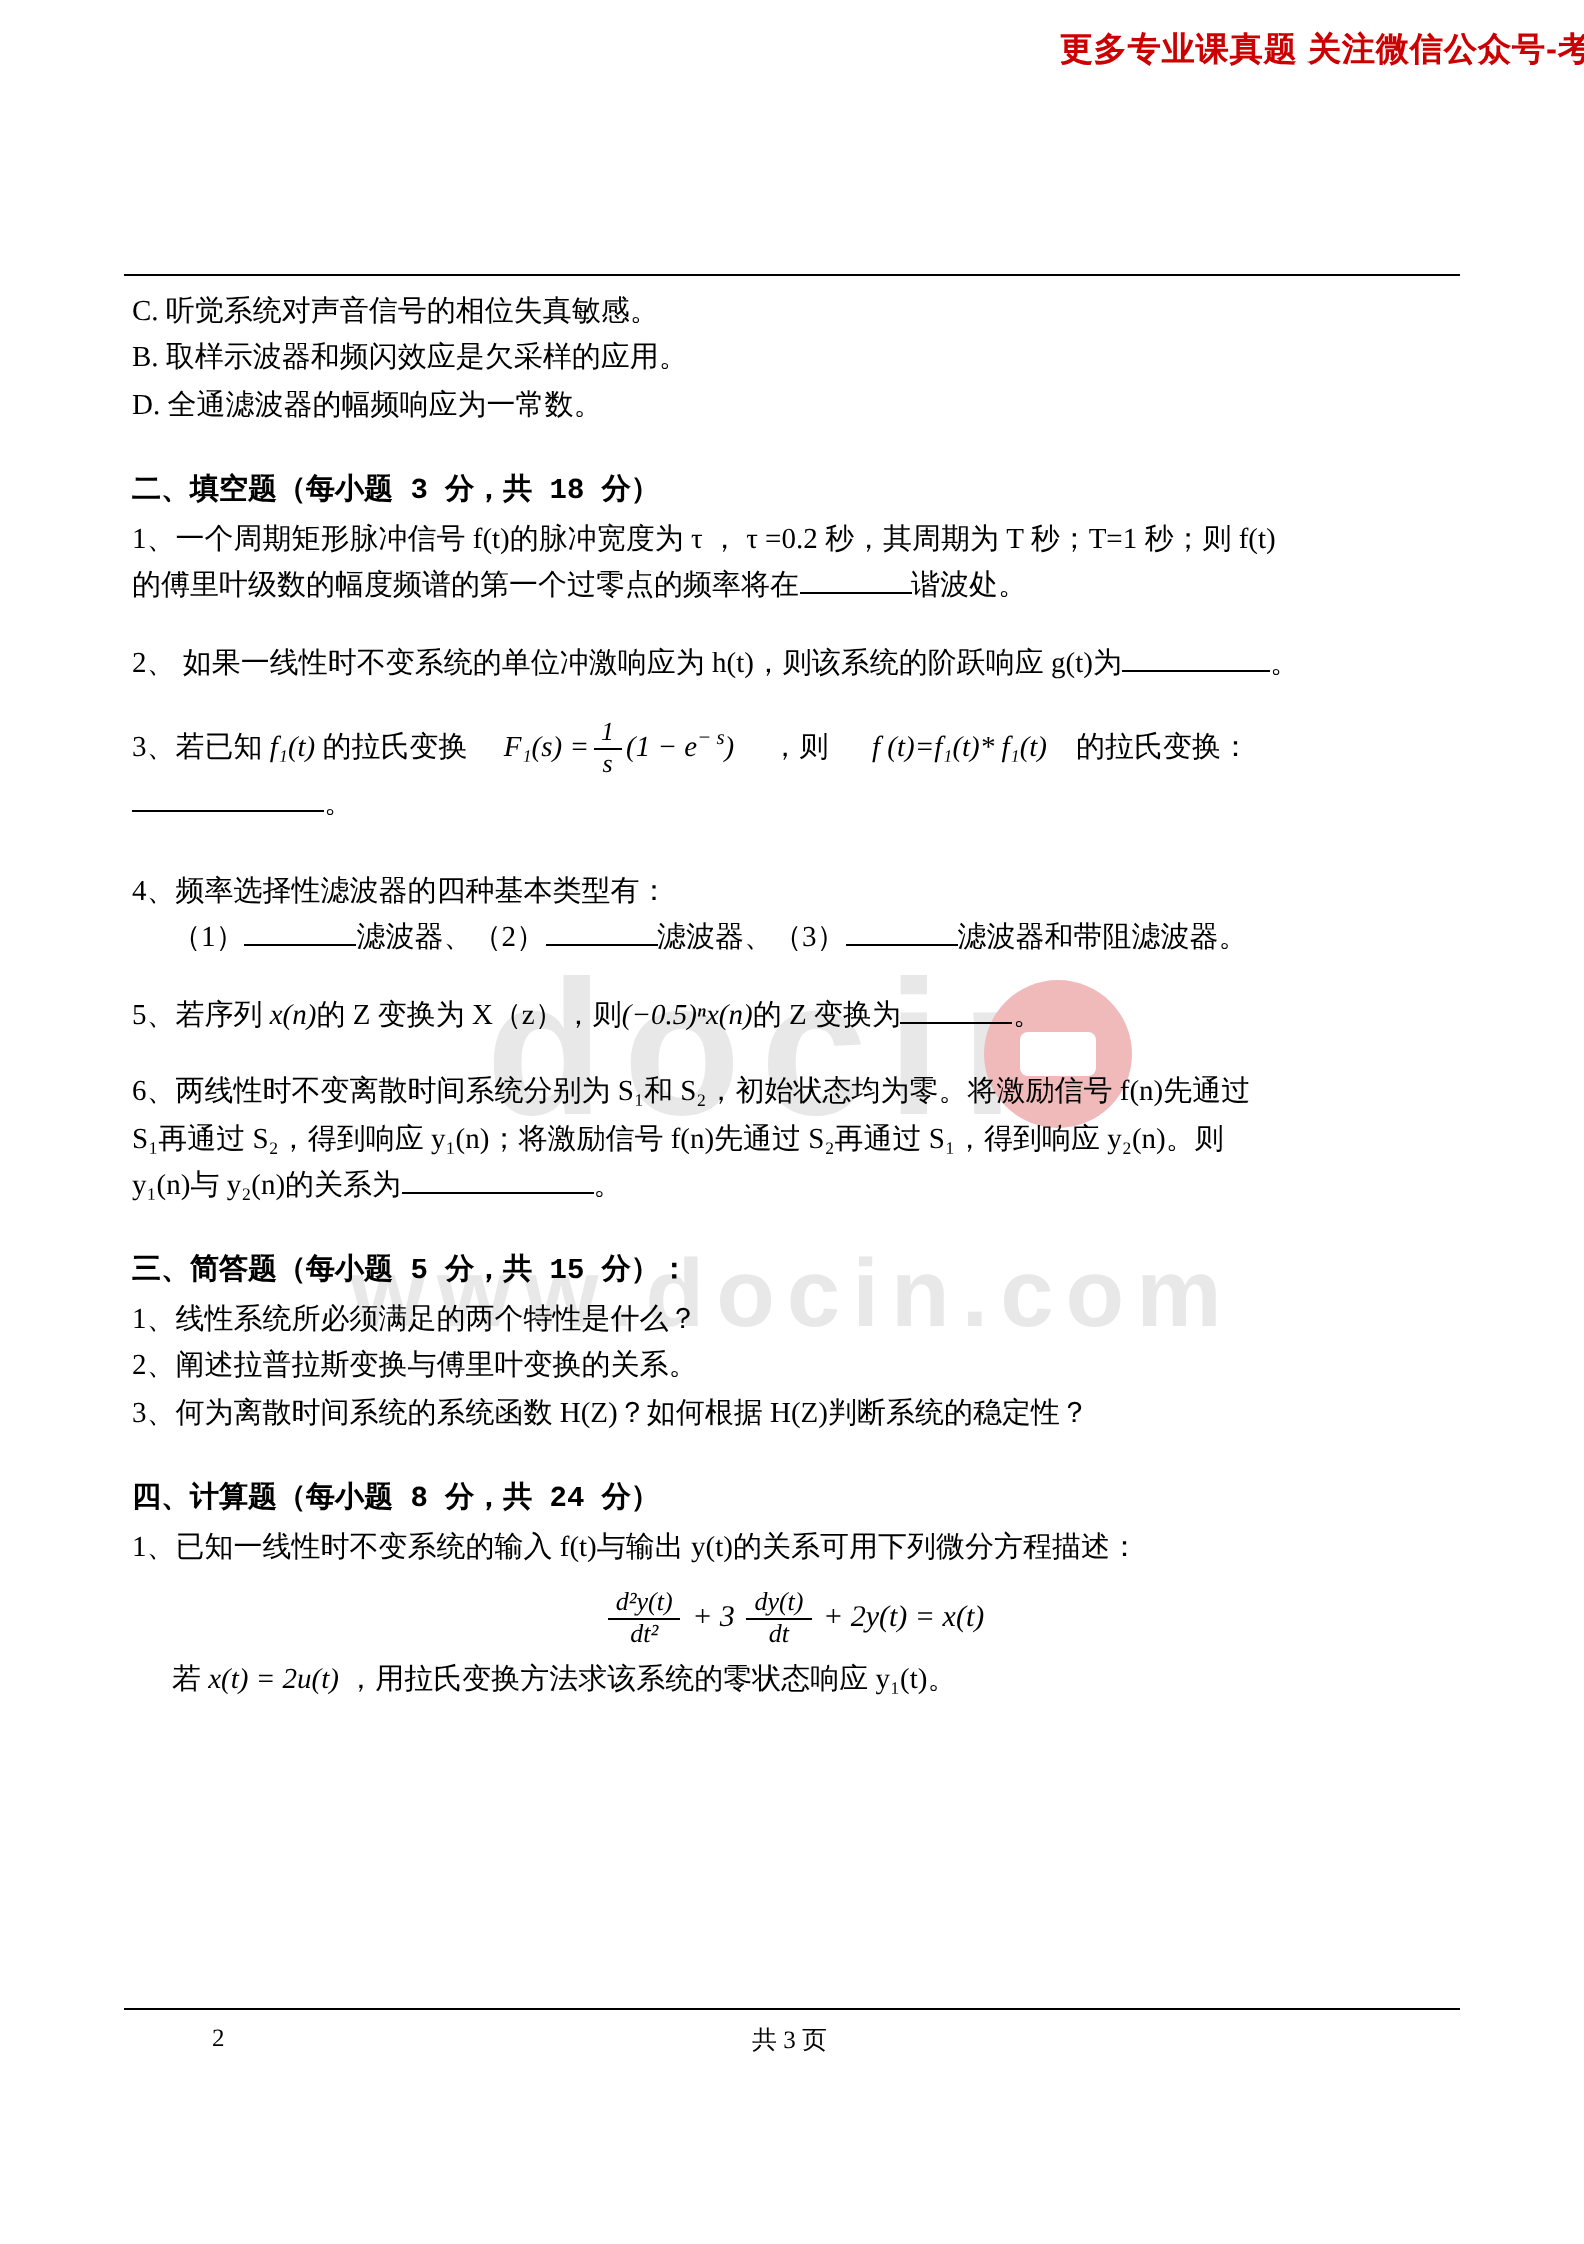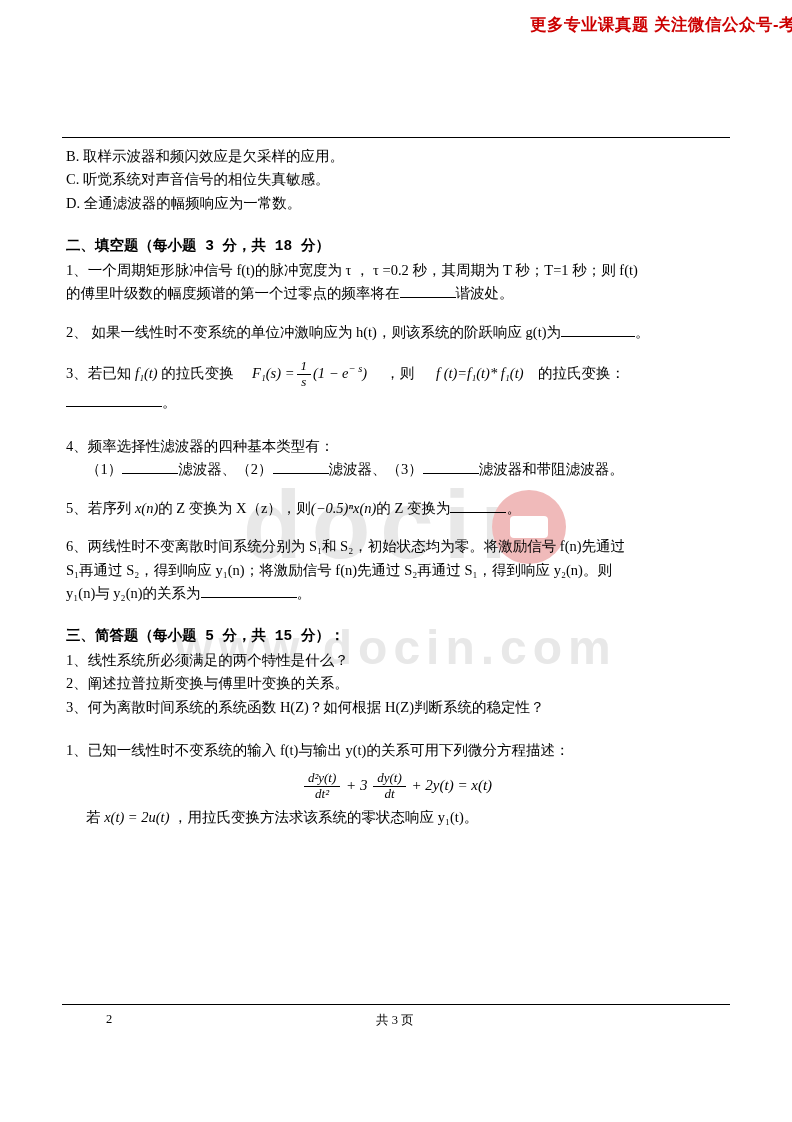--- a/index.html
+++ b/index.html
@@ -173,22 +173,22 @@
   <div class="header-banner">更多专业课真题 关注微信公众号-考研友</div>
 
   <div class="watermark wm-top">docin</div>
   <div class="wm-logo"></div>
   <div class="watermark wm-bottom">www.docin.com</div>
 
   <div class="frame"></div>
 
   <div class="content">
 
+    <p class="line">C. 听觉系统对声音信号的相位失真敏感。</p>
     <p class="line">B. 取样示波器和频闪效应是欠采样的应用。</p>
-    <p class="line">C. 听觉系统对声音信号的相位失真敏感。</p>
     <p class="line">D. 全通滤波器的幅频响应为一常数。</p>
 
     <div class="gap-lg"></div>
 
     <p class="line bold">二、填空题（每小题 3 分，共 18 分）</p>
     <p class="line">1、一个周期矩形脉冲信号 f(t)的脉冲宽度为 τ ， τ =0.2 秒，其周期为 T 秒；T=1 秒；则 f(t)</p>
     <p class="line">
       <span>的傅里叶级数的幅度频谱的第一个过零点的频率将在</span><span class="blank b-md"></span><span>谐波处。</span>
     </p>
 
@@ -243,20 +243,21 @@
 
     <div class="gap-lg"></div>
 
     <p class="line bold">三、简答题（每小题 5 分，共 15 分）：</p>
     <p class="line">1、线性系统所必须满足的两个特性是什么？</p>
     <p class="line">2、阐述拉普拉斯变换与傅里叶变换的关系。</p>
     <p class="line">3、何为离散时间系统的系统函数 H(Z)？如何根据 H(Z)判断系统的稳定性？</p>
 
     <div class="gap-lg"></div>
 
+    <p class="line bold">四、计算题（每小题 8 分，共 24 分）</p>
     <p class="line">1、已知一线性时不变系统的输入 f(t)与输出 y(t)的关系可用下列微分方程描述：</p>
 
     <div class="formula-block">
       <span class="frac">
         <span class="num">d²y(t)</span>
         <span class="den">dt²</span>
       </span>
       <span>+ 3</span>
       <span class="frac">
         <span class="num">dy(t)</span>

